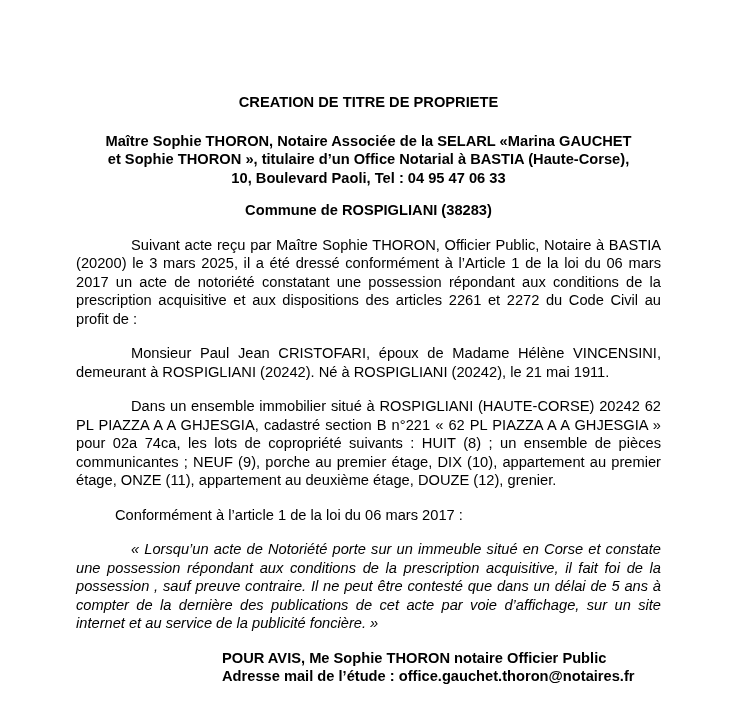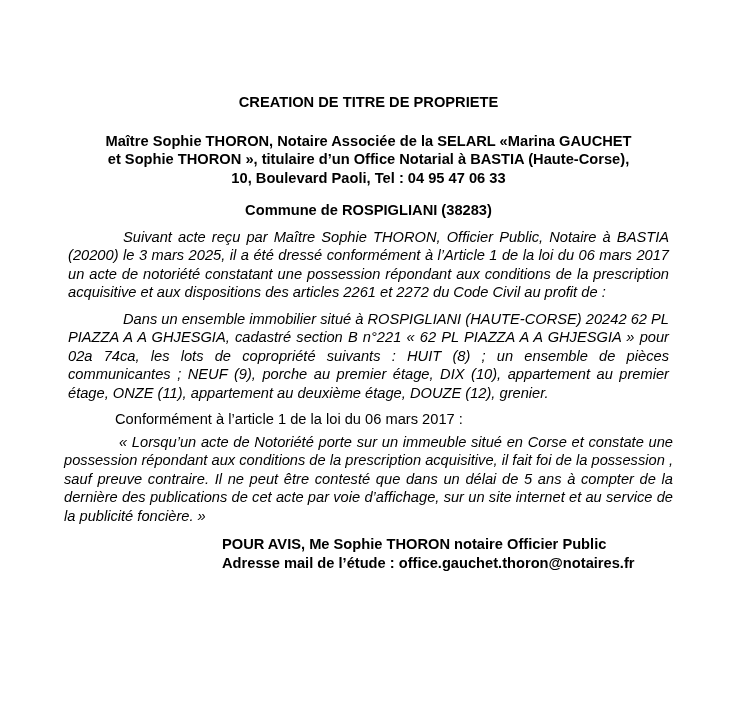--- a/index.html
+++ b/index.html
@@ -31,31 +31,30 @@
     margin-top: 20px;
   }
   .commune {
     font-weight: bold;
     text-align: center;
     margin-top: 14px;
   }
   .para {
     text-align: justify;
     text-indent: 55px;
-    margin: 8px;
-    font-style: italic;
+    margin: 16px;
   }
   .conform {
     text-indent: 55px;
   }
   .quote {
     font-style: italic;
     text-align: justify;
     text-indent: 55px;
-    margin: 4px;
+    margin: 16px;
   }
   .signature {
     font-weight: bold;
     white-space: pre-line;
     margin-left: 162px;
     margin-top: 10px;
   }
 </style>
 </head>
 <body>
@@ -65,20 +64,21 @@
   <div class="title">CREATION DE TITRE DE PROPRIETE</div>
 
   <div class="notary">Maître Sophie THORON, Notaire Associée de la SELARL «Marina GAUCHET
 et Sophie THORON », titulaire d’un Office Notarial à BASTIA (Haute-Corse),
 10, Boulevard Paoli, Tel : 04 95 47 06 33</div>
 
   <div class="commune">Commune de ROSPIGLIANI (38283)</div>
 
   <p class="para">Suivant acte reçu par Maître Sophie THORON, Officier Public, Notaire à BASTIA (20200) le 3 mars 2025, il a été dressé conformément à l’Article 1 de la loi du 06 mars 2017 un acte de notoriété constatant une possession répondant aux conditions de la prescription acquisitive et aux dispositions des articles 2261 et 2272 du Code Civil au profit de :</p>
 
+  <p class="para">Monsieur Paul Jean CRISTOFARI, époux de Madame Hélène VINCENSINI, demeurant à ROSPIGLIANI (20242). Né à ROSPIGLIANI (20242), le 21 mai 1911.</p>
 
   <p class="para">Dans un ensemble immobilier situé à ROSPIGLIANI (HAUTE-CORSE) 20242 62 PL PIAZZA A A GHJESGIA, cadastré section B n°221 « 62 PL PIAZZA A A GHJESGIA » pour 02a 74ca, les lots de copropriété suivants : HUIT (8) ; un ensemble de pièces communicantes ; NEUF (9), porche au premier étage, DIX (10), appartement au premier étage, ONZE (11), appartement au deuxième étage, DOUZE (12), grenier.</p>
 
   <div class="conform">Conformément à l’article 1 de la loi du 06 mars 2017 :</div>
 
   <p class="quote">« Lorsqu’un acte de Notoriété porte sur un immeuble situé en Corse et constate une possession répondant aux conditions de la prescription acquisitive, il fait foi de la possession , sauf preuve contraire. Il ne peut être contesté que dans un délai de 5 ans à compter de la dernière des publications de cet acte par voie d’affichage, sur un site internet et au service de la publicité foncière. »</p>
 
   <div class="signature">POUR AVIS, Me Sophie THORON notaire Officier Public
 Adresse mail de l’étude : office.gauchet.thoron@notaires.fr</div>
 

